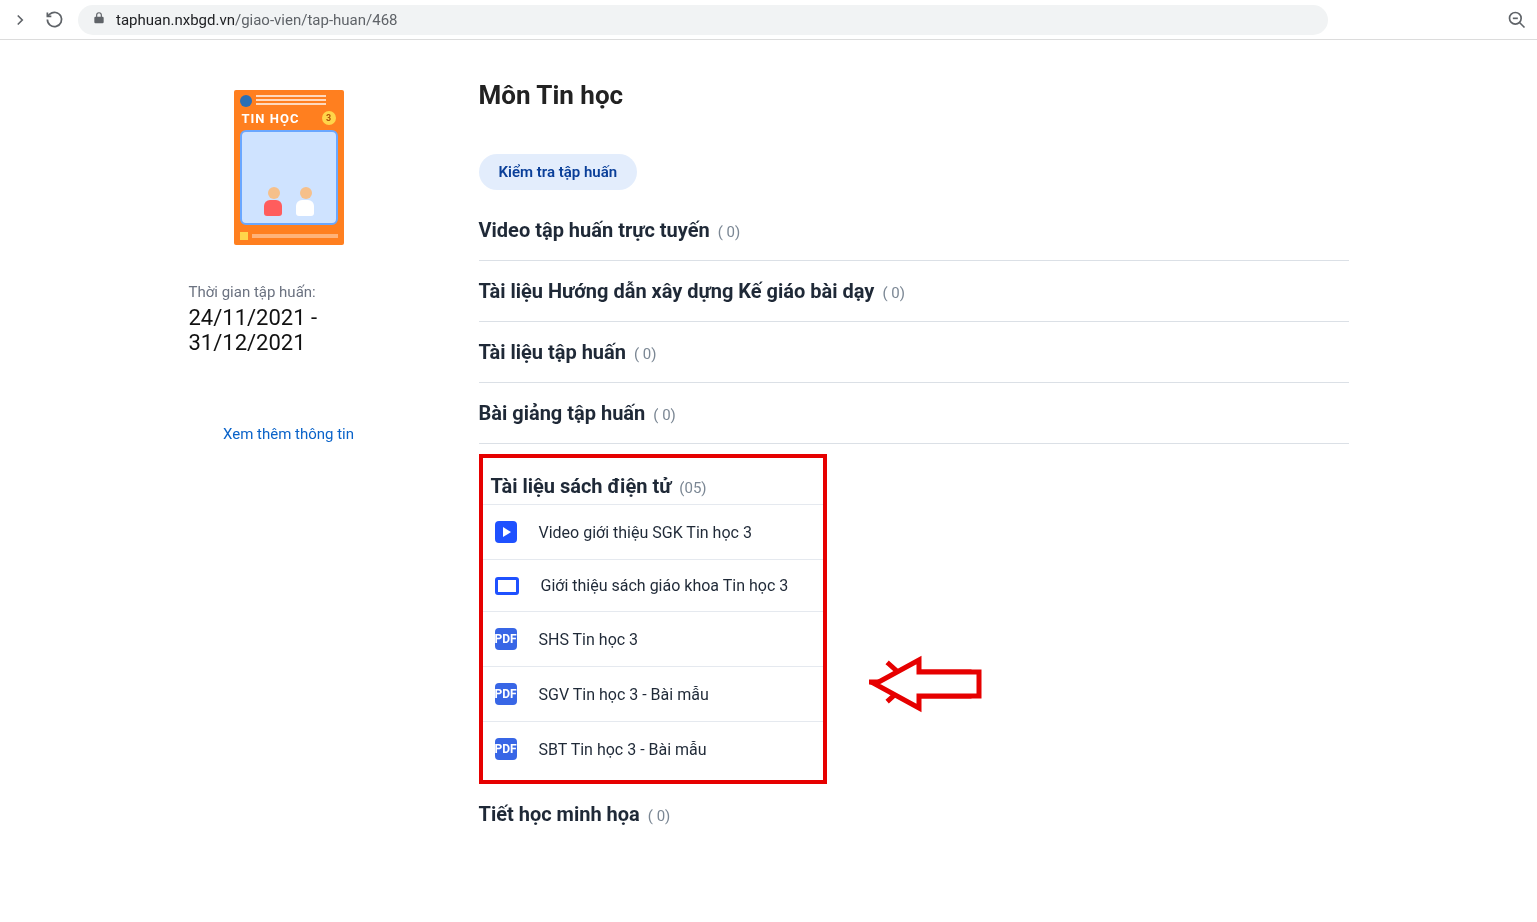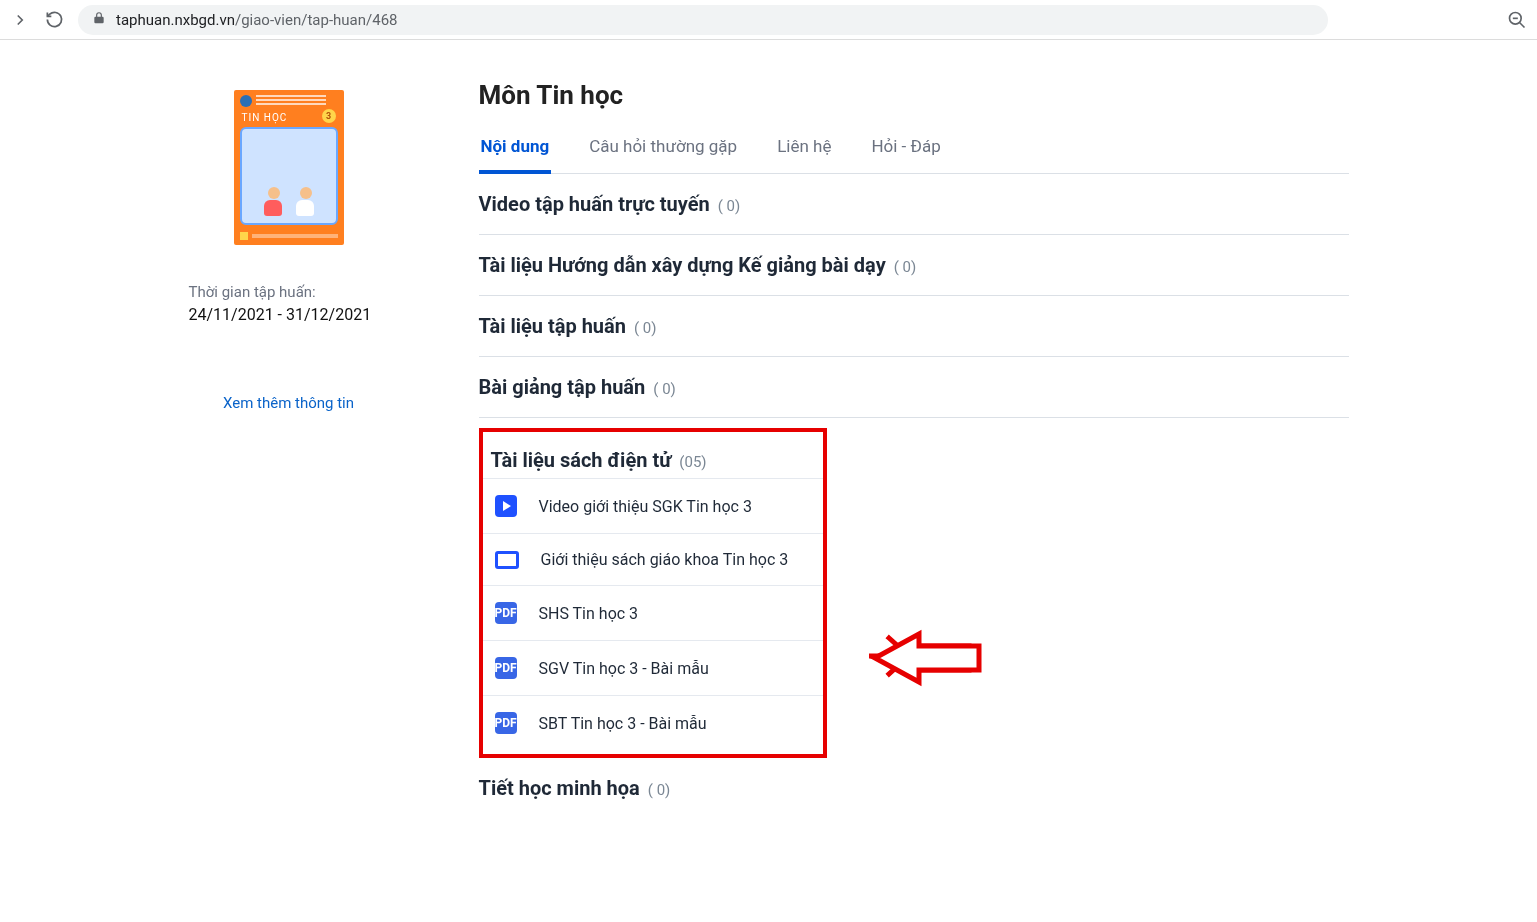--- a/index.html
+++ b/index.html
@@ -28,35 +28,35 @@
   .wrap { display:flex; width: 1160px; gap: 90px; }
   .sidebar { width: 200px; padding-top: 30px; display:flex; flex-direction:column; align-items:center; }
   .main { flex:1; padding-top: 20px; }
 
   
   .cover { width: 110px; height: 155px; background: #ff7f1f; border-radius: 2px; overflow:hidden; font-size:10px; color:#fff; display:flex; flex-direction:column; }
   .cover-header { padding:5px 6px 2px; display:flex; align-items:center; gap:4px;}
   .cover-logo { width:12px; height:12px; background:#2a6fb5; border-radius:50%; }
   .cover-lines { flex:1; }
   .cover-lines div { height:2px; background:rgba(255,255,255,0.7); margin-bottom:2px; width:70px;}
-  .cover-title { font-weight:400; font-size:10px; letter-spacing:1px; padding:2px 8px 0; }
+  .cover-title { font-weight:700; font-size:13px; letter-spacing:1px; padding:2px 8px 0; }
   .cover-badge { width:14px; height:14px; background:#ffd54a; border-radius:50%; color:#b45309; font-weight:bold; font-size:9px; display:flex; align-items:center; justify-content:center; margin-left:auto; margin-right:8px;}
   .cover-body { margin: 4px 6px 4px; background:#cfe3ff; border:2px solid #6aa7ff; border-radius:6px; flex:1; position:relative; overflow:hidden;}
   .kid { position:absolute; bottom:6px; width:20px; height:30px; }
   .kid.a { left:22px; }
   .kid.b { left:54px; }
   .kid .head{ width:12px;height:12px;background:#f6c08b;border-radius:50%;margin:0 auto;}
   .kid.a .shirt{ width:18px;height:16px;background:#ff5d5d;border-radius:6px 6px 3px 3px;margin-top:1px;}
   .kid.b .shirt{ width:18px;height:16px;background:#fff;border-radius:6px 6px 3px 3px;margin-top:1px;}
   .cover-footer { padding:3px 6px 5px; display:flex; align-items:center; gap:4px; font-size:5px; color:#fff;}
   .cover-footer .sq { width:8px;height:8px;background:#ffd54a;}
 
   .meta { margin-top: 38px; text-align:left; width:100%; }
   .meta-label { color:#6b7280; font-size:15px; margin-bottom:4px; }
-  .meta-value { color:#111; font-size:16px; }
+  .meta-value { color:#111; font-size:22px; }
   .more-link { margin-top: 70px; color:#0a63c9; font-size:15px; cursor:pointer; }
 
   
   h1.title { font-size:26px; font-weight:700; margin-bottom: 18px; }
   .tabs { display:flex; gap: 36px; border-bottom: 1px solid #dbe0e6; font-size:17px; color:#6b7280; }
   .tab { padding: 8px 2px 14px; cursor:pointer; }
   .tab.active { color:#0055d4; font-weight:700; border-bottom: 4px solid #0055d4; margin-bottom:-1px; }
 
   .chip {
     display:inline-block; margin: 26px 0 10px; padding: 9px 20px;
@@ -162,37 +162,32 @@
         <div class="meta-label">Thời gian tập huấn:</div>
         <div class="meta-value">24/11/2021 - 31/12/2021</div>
       </div>
 
       <div class="more-link">Xem thêm thông tin</div>
     </aside>
 
     <main class="main">
       <h1 class="title">Môn Tin học</h1>
 
-      <nav class="tabs">
-        <div class="tab active">Nội dung</div>
-        <div class="tab">Câu hỏi thường gặp</div>
-        <div class="tab">Liên hệ</div>
-        <div class="tab">Hỏi - Đáp</div>
-      </nav>
-
+
+      <div class="chip">Kiểm tra tập huấn</div>
 
       <div class="section">
         <div class="section-head">
           <span class="section-title">Video tập huấn trực tuyến</span>
           <span class="section-count">( 0)</span>
         </div>
       </div>
       <div class="section">
         <div class="section-head">
-          <span class="section-title">Tài liệu Hướng dẫn xây dựng Kế giảng bài dạy</span>
+          <span class="section-title">Tài liệu Hướng dẫn xây dựng Kế giáo bài dạy</span>
           <span class="section-count">( 0)</span>
         </div>
       </div>
       <div class="section">
         <div class="section-head">
           <span class="section-title">Tài liệu tập huấn</span>
           <span class="section-count">( 0)</span>
         </div>
       </div>
       <div class="section">

